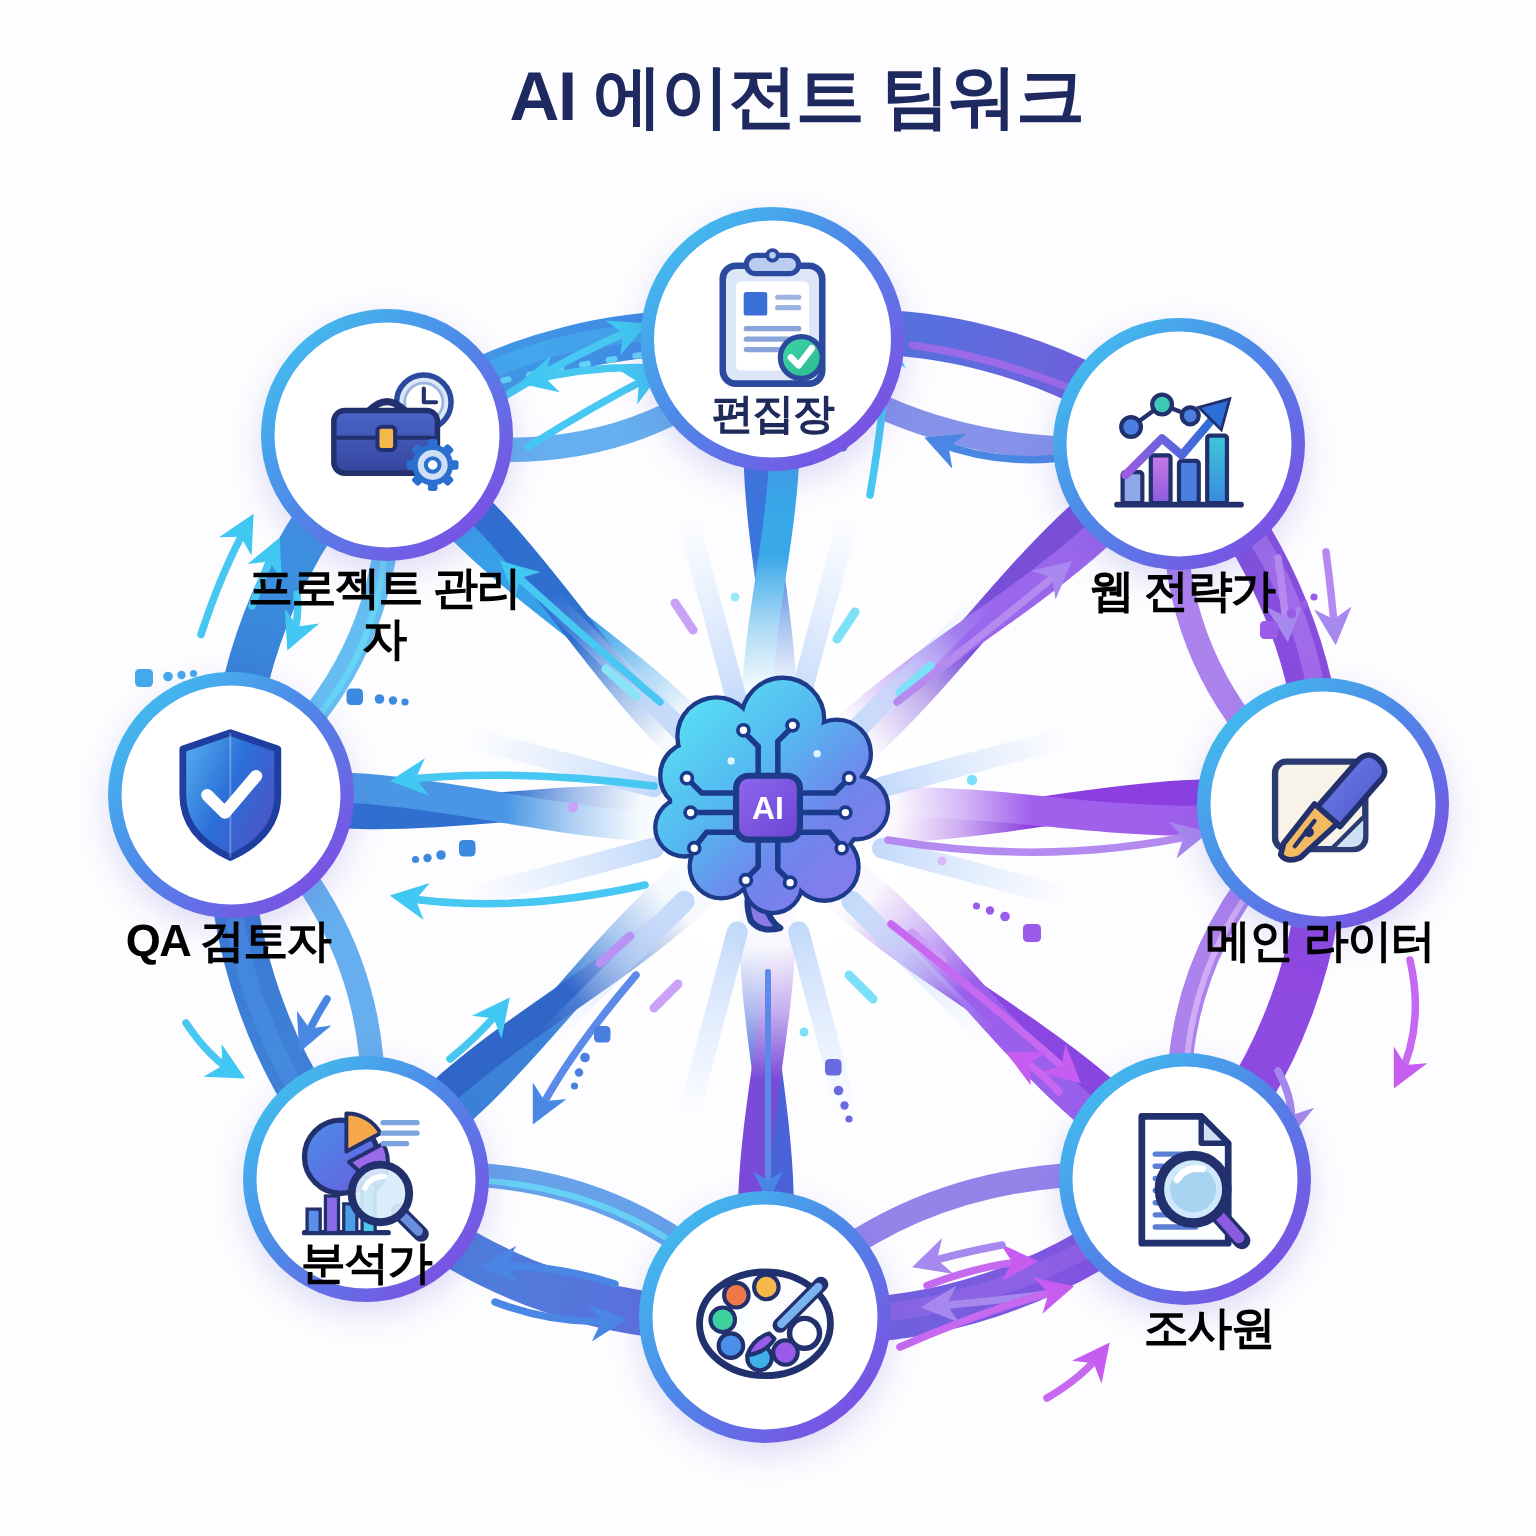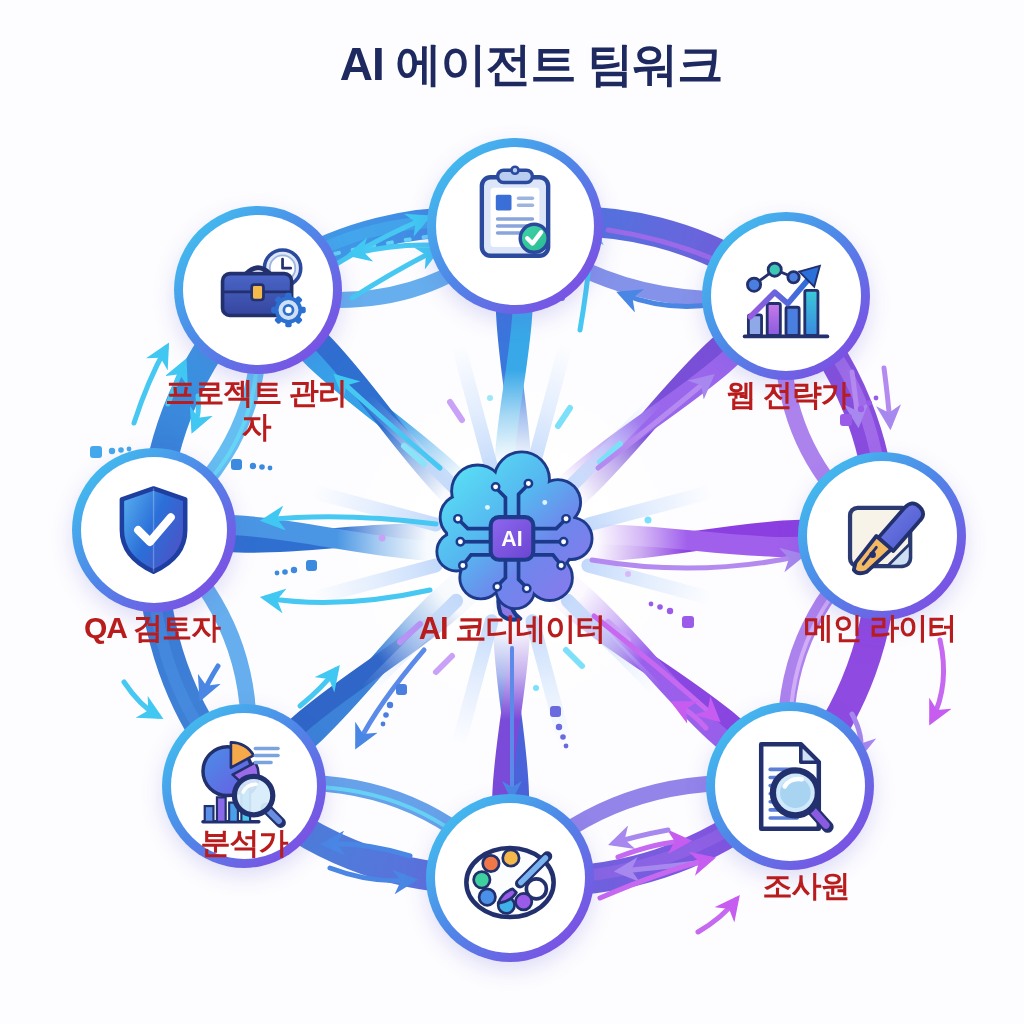--- a/index.html
+++ b/index.html
@@ -30,21 +30,21 @@
   .n-editor{left:427px;top:138px;width:176px;height:176px;}
   .n-pm{left:174px;top:206px;width:168px;height:168px;}
   .n-strategist{left:702px;top:212px;width:168px;height:168px;}
   .n-qa{left:72px;top:448px;width:164px;height:164px;}
   .n-writer{left:798px;top:452px;width:168px;height:168px;}
   .n-analyst{left:162px;top:704px;width:164px;height:164px;}
   .n-researcher{left:706px;top:702px;width:168px;height:168px;}
   .n-designer{left:426px;top:794px;width:168px;height:168px;}
 
   .label{
-    position:absolute;text-align:center;color:#b91c1c;font-weight:800;
+    position:absolute;text-align:center;color:#000000;font-weight:800;
     font-size:30px;line-height:1.12;letter-spacing:-1px;
   }
   .label-inside{
     position:absolute;left:0;right:0;bottom:10px;text-align:center;
     color:#1d2a5a;font-weight:800;font-size:28px;letter-spacing:-1px;
   }
   .n-editor .face svg{margin-bottom:26px;}
   .lab-pm{left:161px;top:376px;width:190px;}
   .lab-strategist{left:686px;top:378px;width:204px;}
   .lab-qa{left:40px;top:611px;width:224px;}
@@ -363,21 +363,20 @@
           <circle cx="120" cy="41" r="4.5"></circle>
       <circle cx="82" cy="167" r="4.5"></circle>
           <circle cx="118" cy="169" r="4.5"></circle>
     </g>
     <circle cx="70" cy="70" r="3" fill="#eafcff" opacity="0.9"></circle>
         <circle cx="140" cy="64" r="3" fill="#eafcff" opacity="0.9"></circle>
     <rect x="74" y="82" width="52" height="52" rx="10" fill="url(#chipG)" stroke="#1e3a8a" stroke-width="5"></rect>
     <text x="100" y="117" text-anchor="middle" font-size="26" font-weight="bold" fill="#ffffff">AI</text>
   </svg>
 </div>
-<div class="label lab-coordinator">AI 코디네이터</div>
 
 <div class="node n-editor">
   <div class="ring">
         <div class="face">
     <svg viewBox="0 0 100 110" width="88" height="96">
       <defs>
               <linearGradient id="chkG" x1="0" y1="0" x2="1" y2="1">
                 <stop offset="0" stop-color="#3fd6a8"></stop>
                 <stop offset="1" stop-color="#2ab890"></stop>
               </linearGradient>
@@ -388,20 +387,21 @@
       <circle cx="50" cy="6" r="4" fill="#b9cdf0" stroke="#2b4a9e" stroke-width="3"></circle>
       <rect x="28" y="34" width="18" height="18" rx="2" fill="#3b6fd8"></rect>
       <rect x="52" y="36" width="20" height="4" rx="2" fill="#9db4e0"></rect>
             <rect x="52" y="44" width="20" height="4" rx="2" fill="#9db4e0"></rect>
       <rect x="28" y="60" width="44" height="4" rx="2" fill="#8aa4dc"></rect>
             <rect x="28" y="68" width="44" height="4" rx="2" fill="#8aa4dc"></rect>
             <rect x="28" y="76" width="32" height="4" rx="2" fill="#8aa4dc"></rect>
       <circle cx="72" cy="84" r="16" fill="url(#chkG)" stroke="#2b4a9e" stroke-width="4"></circle>
       <path d="M64,84 L70,90 L80,77" fill="none" stroke="#ffffff" stroke-width="5" stroke-linecap="round" stroke-linejoin="round"></path>
     </svg>
+    <div class="label-inside">편집장</div>
   </div>
       </div>
 </div>
 
 <div class="node n-pm">
   <div class="ring">
         <div class="face">
     <svg viewBox="0 0 110 100" width="100" height="92">
       <defs>
               <linearGradient id="bfG" x1="0" y1="0" x2="0" y2="1">

